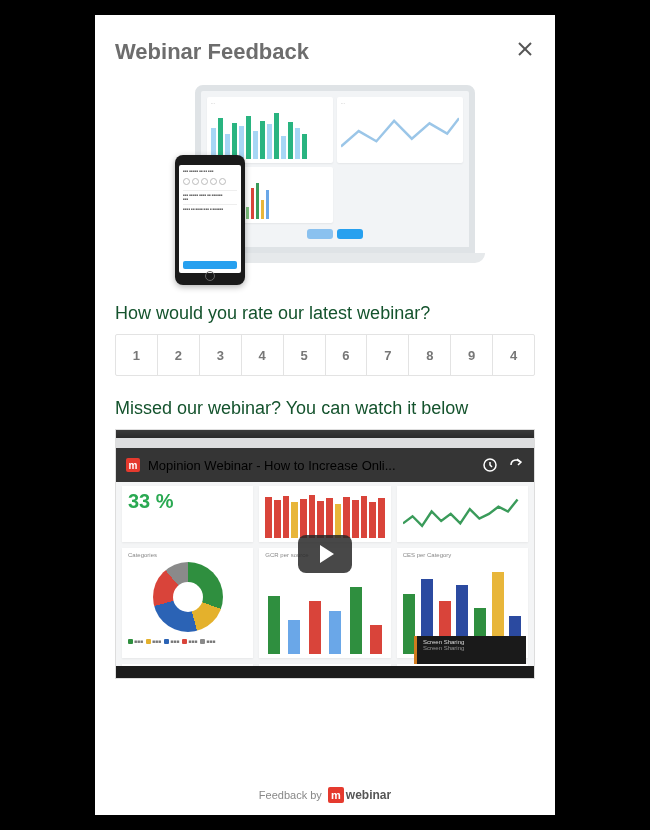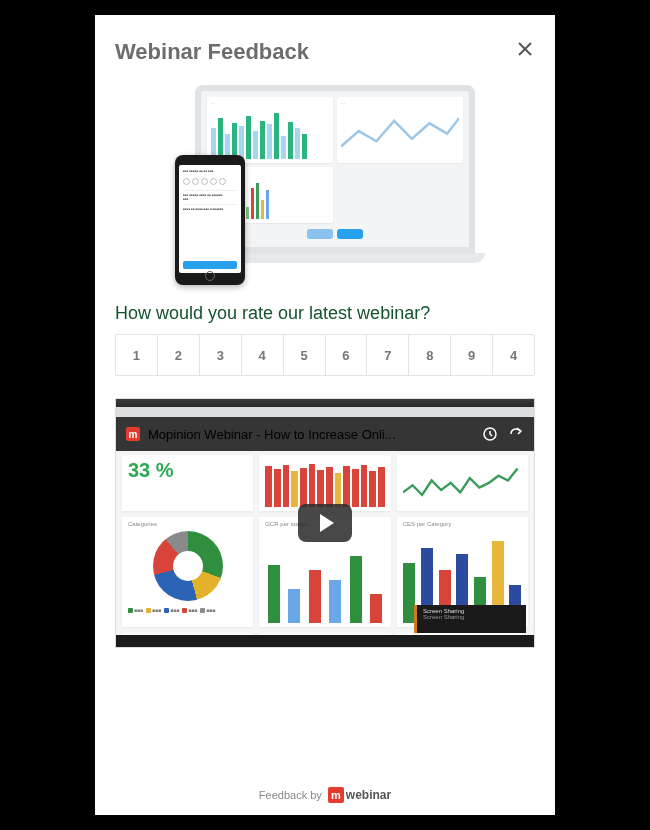--- a/index.html
+++ b/index.html
@@ -363,20 +363,21 @@
     <div class="rating-cell">3</div>
     <div class="rating-cell">4</div>
     <div class="rating-cell">5</div>
     <div class="rating-cell">6</div>
     <div class="rating-cell">7</div>
     <div class="rating-cell">8</div>
     <div class="rating-cell">9</div>
     <div class="rating-cell">4</div>
   </div>
 
+  <div class="question">Missed our webinar? You can watch it below</div>
   <div class="video-wrap">
     <div class="video-frame">
       <div class="vid-top"></div>
       <div class="vid-tabs"></div>
       <div class="vid-titlebar">
         <div class="vid-logo">m</div>
         <div class="vid-title">Mopinion Webinar - How to Increase Onli...</div>
         <div class="vid-actions">
           <span>
               <svg viewBox="0 0 16 16" fill="none" stroke="#fff" stroke-width="1.5">

